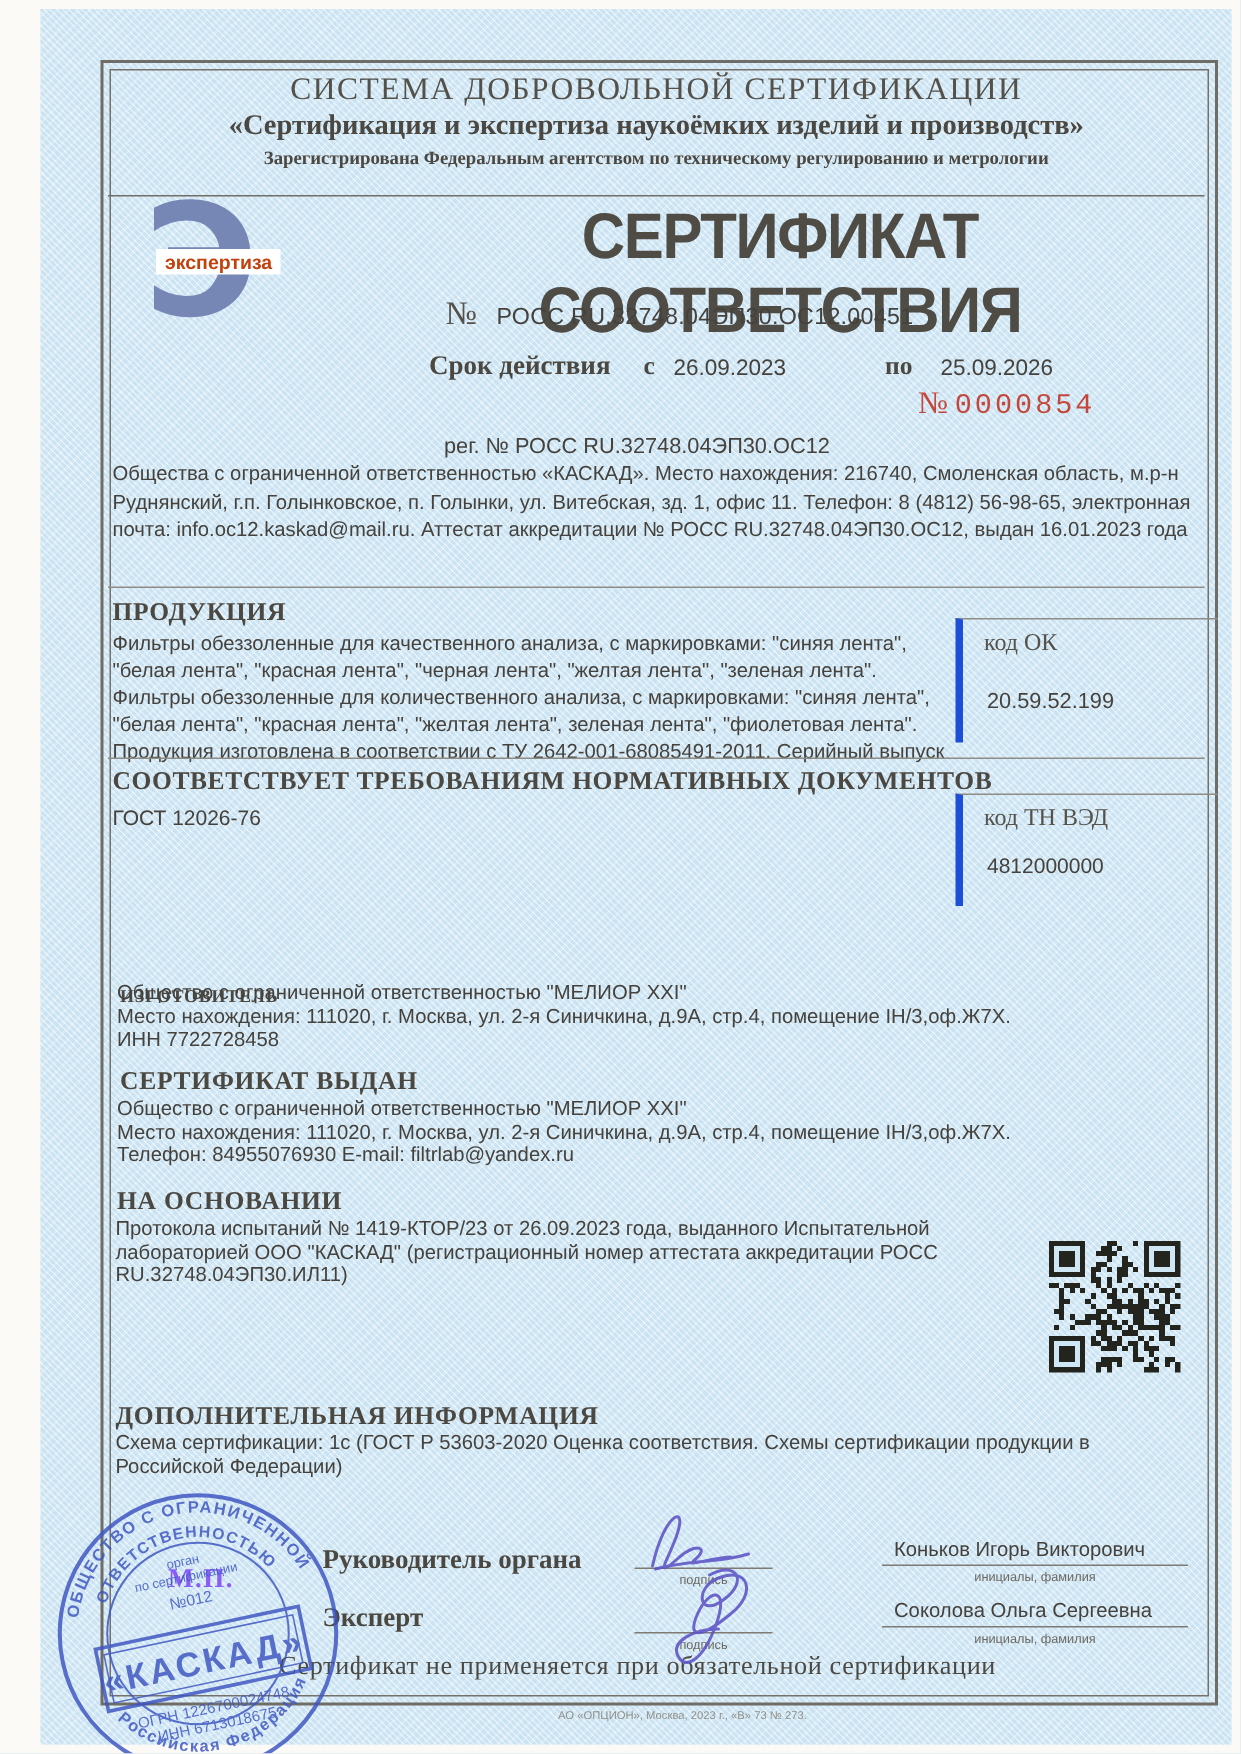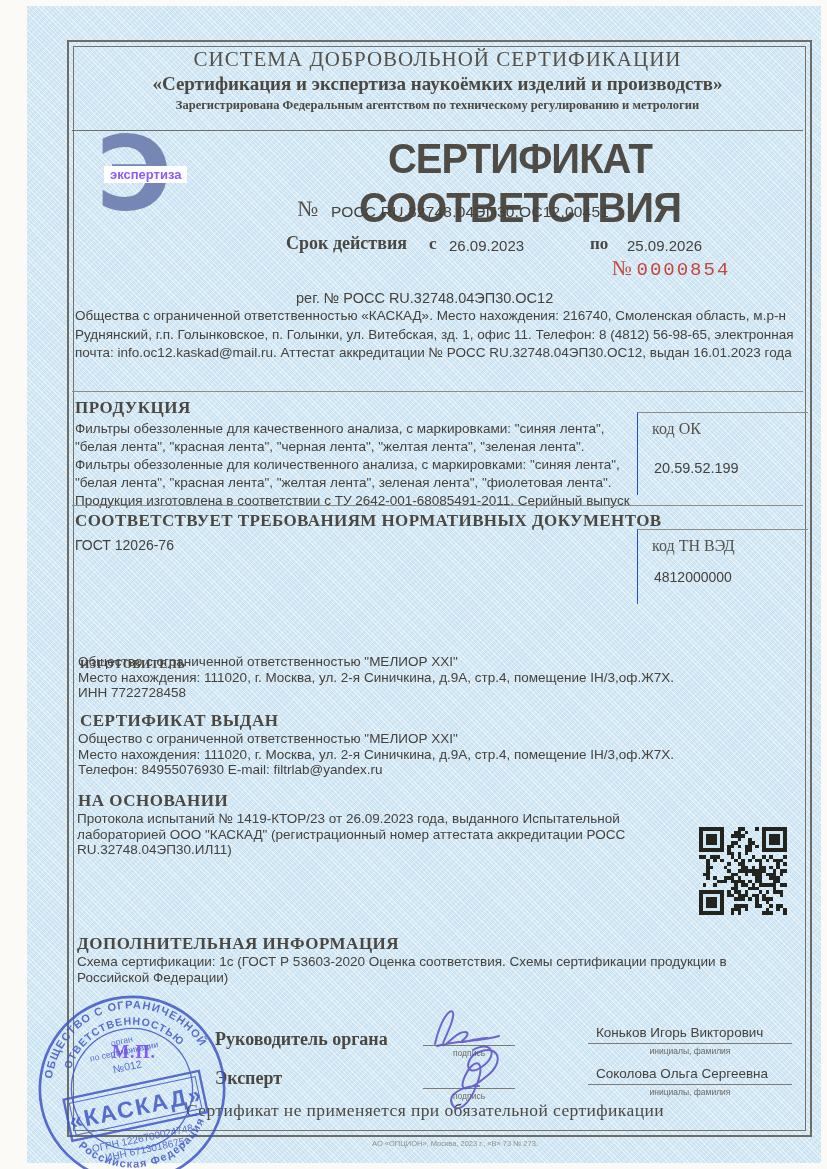--- a/index.html
+++ b/index.html
@@ -12,42 +12,42 @@
           repeating-linear-gradient(-45deg,rgba(247,252,255,.22) 0 2px,rgba(178,212,233,.18) 2px 5px);}
   .frame-outer{position:absolute;left:67px;top:40px;width:741px;height:1093px;border:2px solid #6f6d66;}
   .frame-inner{position:absolute;left:4px;top:4px;right:4px;bottom:4px;border:1px solid #74726b;}
   .abs{position:absolute;}
   .serifh{font-family:"Liberation Serif",serif;font-weight:bold;color:#4b4741;}
   .seriflt{font-family:"Liberation Serif",serif;color:#54514a;}
   .sans{font-family:"Liberation Sans",sans-serif;color:#45423d;}
   .hline{border-top:1px solid #8d8d85;height:0;}
   .fline{border-bottom:1px solid #7d7b74;height:0;}
   .cap{font-size:8.5px;color:#6b6963;text-align:center;}
-  .codebox{border-top:1px solid #8d8d85;border-left:1px solid #1d4ed8;}
+  .codebox{border-top:1px solid #8d8d85;border-left:5px solid #1d4ed8;}
   .codelabel{font-family:"Liberation Serif",serif;font-size:16px;color:#55524b;margin:7px 0 0 14px;}
   .para{font-size:13.5px;line-height:18px;}
   svg text{font-family:"Liberation Sans",sans-serif;}
 </style>
 </head>
 <body>
 
 <div class="page">
   <div class="paper"></div>
   <div class="frame-outer">
     <div class="frame-inner"></div>
   </div>
 
   <div class="abs seriflt" style="left:67px;top:47px;width:741px;text-align:center;font-size:21px;letter-spacing:1px;">СИСТЕМА ДОБРОВОЛЬНОЙ СЕРТИФИКАЦИИ</div>
   <div class="abs serifh" style="left:67px;top:73px;width:741px;text-align:center;font-size:19px;">«Сертификация и экспертиза наукоёмких изделий и производств»</div>
   <div class="abs serifh" style="left:67px;top:98px;width:741px;text-align:center;font-size:12.5px;">Зарегистрирована Федеральным агентством по техническому регулированию и метрологии</div>
   <div class="abs" style="left:72px;top:130px;width:731px;border-top:1.5px solid #716f68;height:0;"></div>
 
   <div class="abs" style="left:96px;top:128px;width:130px;height:92px;">
     <div class="abs" style="left:0;top:0;font-family:'DejaVu Sans',sans-serif;font-weight:bold;font-size:104px;line-height:92px;color:#7687b5;">Э</div>
-    <div class="abs" style="left:8px;top:38px;background:#ffffff;color:#8b5cf6;font-weight:bold;font-size:13px;padding:1px 6px;">экспертиза</div>
+    <div class="abs" style="left:8px;top:38px;background:#ffffff;color:#c2410c;font-weight:bold;font-size:13px;padding:1px 6px;">экспертиза</div>
   </div>
 
   <div class="abs" style="left:235px;top:134px;width:570px;text-align:center;font-weight:bold;font-size:43px;color:#4f4b45;transform:scaleX(.93);letter-spacing:-1px;">СЕРТИФИКАТ СООТВЕТСТВИЯ</div>
 
   <div class="abs seriflt" style="left:297px;top:196px;font-size:22px;">№</div>
   <div class="abs sans" style="left:331px;top:203px;font-size:15.5px;letter-spacing:.2px;">РОСС RU.32748.04ЭП30.ОС12.00451</div>
 
   <div class="abs serifh" style="left:286px;top:233px;font-size:18px;">Срок действия</div>
   <div class="abs serifh" style="left:429px;top:234px;font-size:17px;">с</div>
   <div class="abs sans" style="left:449px;top:237px;font-size:15px;">26.09.2023</div>

